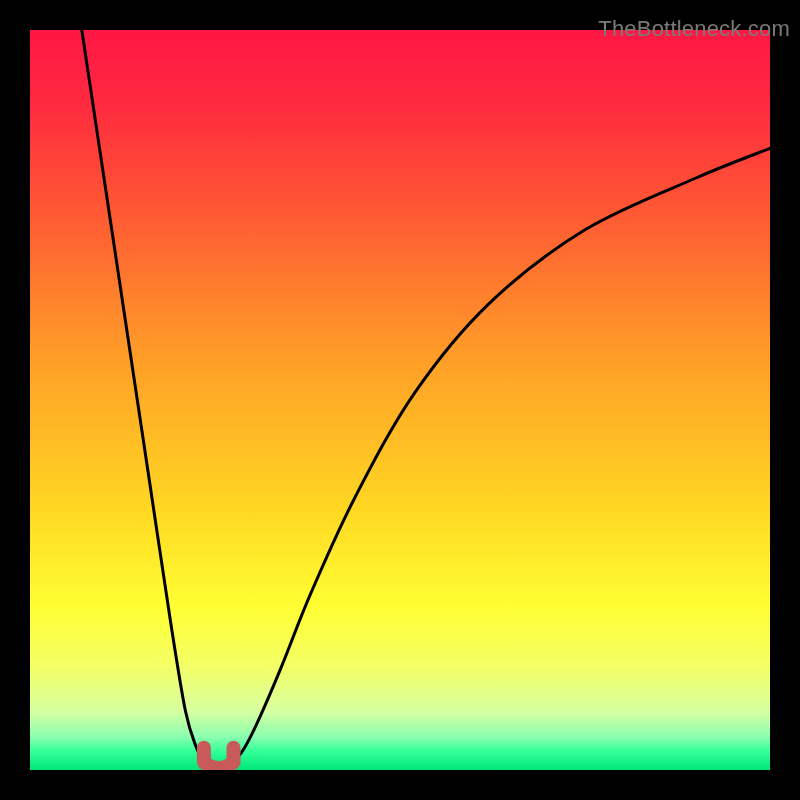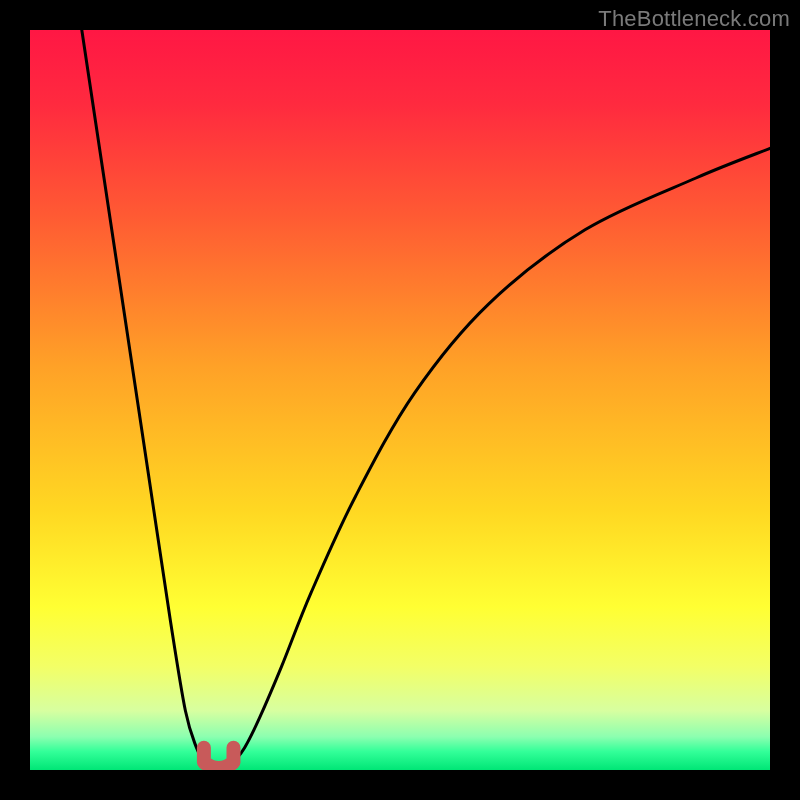--- a/index.html
+++ b/index.html
@@ -21,21 +21,21 @@
   }
   .plot {
     position: absolute;
     left: 0;
     top: 0;
     width: 740px;
     height: 740px;
   }
   .watermark {
     position: absolute;
-    top: 6px;
+    top: 16px;
     right: 10px;
     color: #7a7a7a;
     font-size: 22px;
     font-weight: 500;
     letter-spacing: 0.2px;
     font-family: Arial, Helvetica, sans-serif;
   }
   svg { display: block; }
 </style>
 </head>

